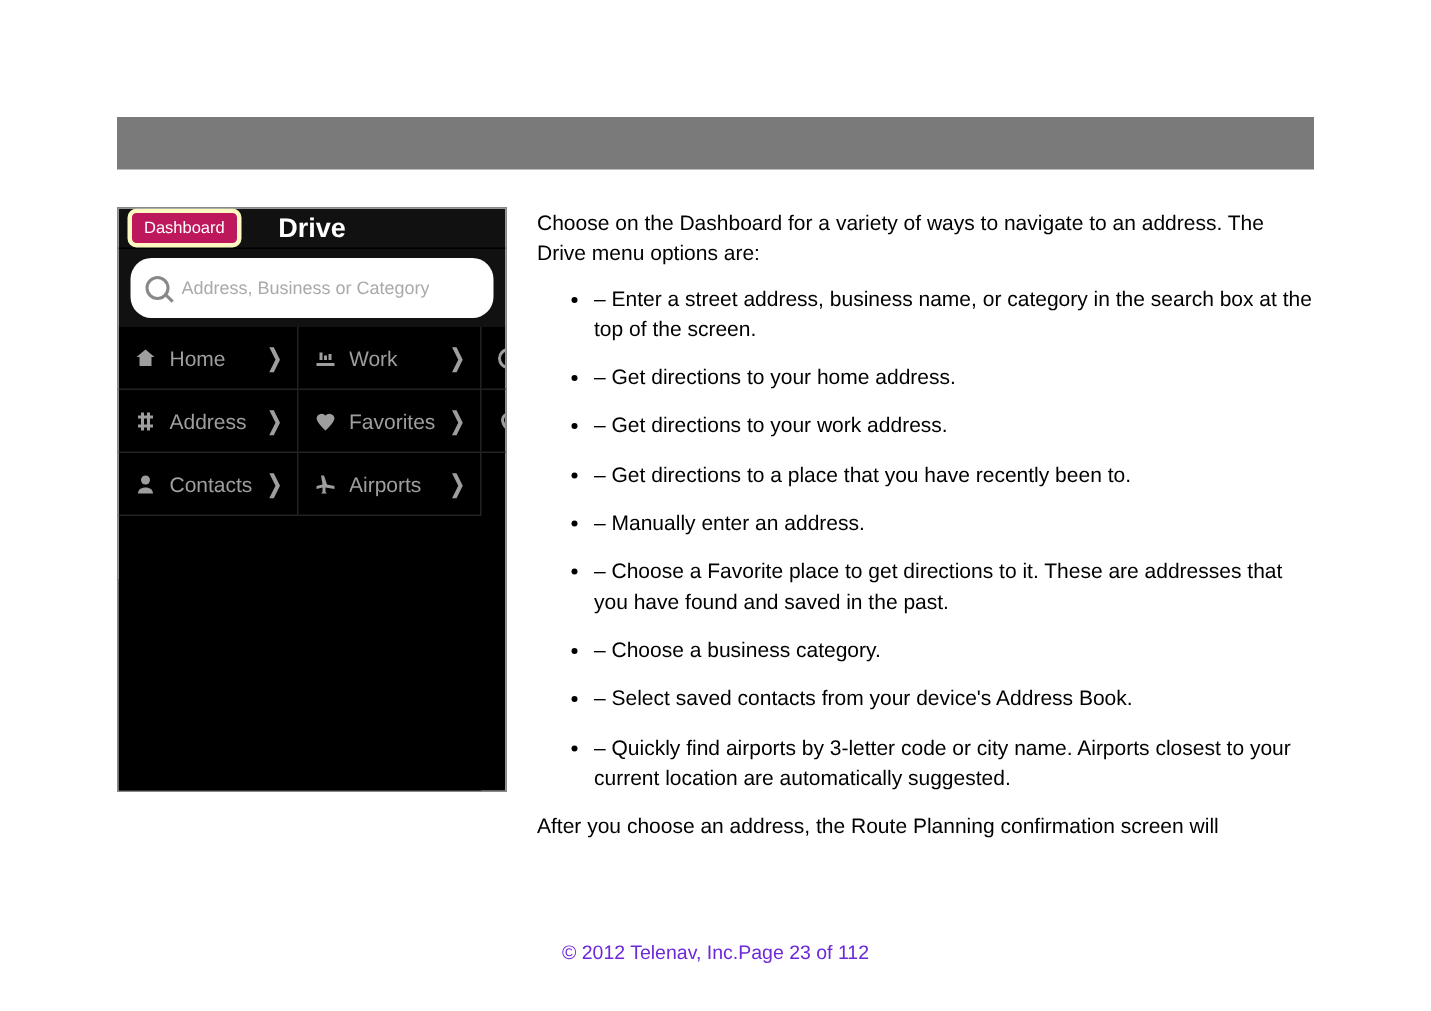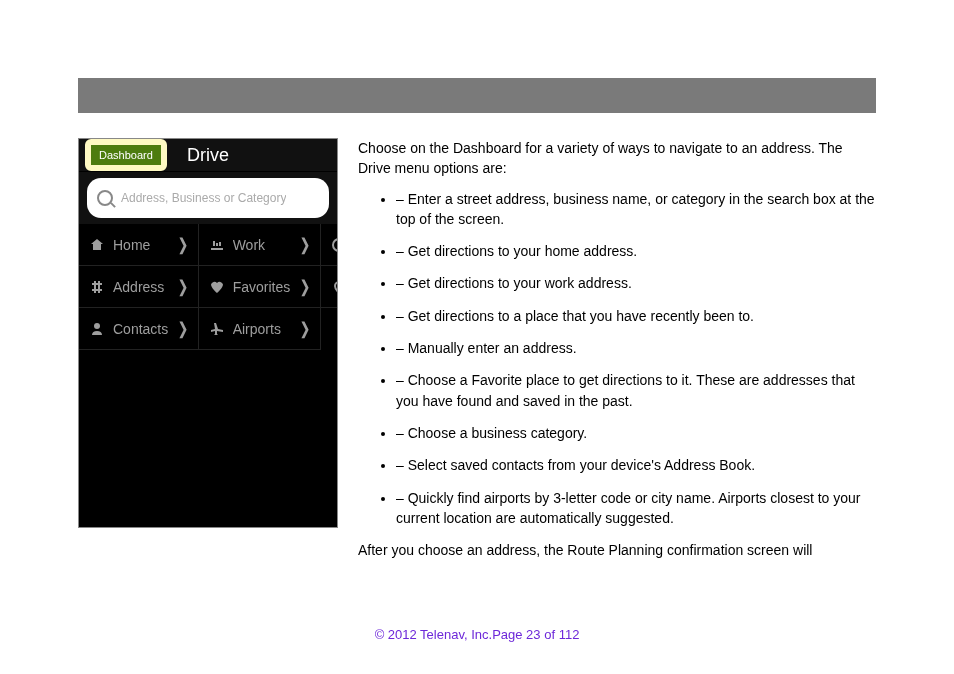--- a/index.html
+++ b/index.html
@@ -2,22 +2,22 @@
 <html><head>
 <meta charset="utf-8">
 <style>
   html,body{margin:0;padding:0;font-family:Arial,Helvetica,sans-serif;background:#fff;color:#000}
   .page{width:954px;height:674px;position:relative;box-sizing:border-box}
   .topbar{position:absolute;left:78px;right:78px;top:78px;height:35px;background:#7a7a7a}
   .content{position:absolute;left:78px;right:78px;top:138px;bottom:60px;display:flex;gap:20px}
   
   .phone{width:260px;height:390px;background:#fff;border:1px solid #888;box-sizing:border-box;overflow:hidden;display:flex;flex-direction:column}
   .phone-header{background:#111;height:44px;display:flex;align-items:center;position:relative;border-bottom:1px solid #000}
-  .dash-btn{margin-left:6px;padding:4px 8px;font-size:11px;color:#fff;background:#4d7c0f;border:6px solid #fef9c3;border-radius:6px}
-  .drive-title{position:absolute;left:0;right:0;text-align:center;color:#fff;font-size:18px;font-weight:normal;pointer-events:none}
+  .dash-btn{margin-left:6px;padding:4px 8px;font-size:11px;color:#fff;background:#be185d;border:3px solid #fef9c3;border-radius:6px}
+  .drive-title{position:absolute;left:0;right:0;text-align:center;color:#fff;font-size:18px;font-weight:bold;pointer-events:none}
   .search-row{background:#111;padding:6px 8px}
   .search-pill{background:#fff;border-radius:14px;height:40px;display:flex;align-items:center;padding:0 10px;gap:8px}
   .mag{width:12px;height:12px;border:2px solid #888;border-radius:50%;position:relative}
   .mag:after{content:"";position:absolute;width:6px;height:2px;background:#888;right:-5px;bottom:-2px;transform:rotate(45deg)}
   .search-ph{color:#aaa;font-size:12px;white-space:nowrap;overflow:hidden;text-overflow:ellipsis}
   .yellow{height:5px;background:#f2be1a}
   .grid{flex:1;background:#000;display:grid;grid-template-columns:1fr 1fr 1fr;grid-auto-rows:42px;color:#9e9e9e}
   .cell{display:flex;align-items:center;border-bottom:1px solid #222;border-right:1px solid #222;padding:0 8px 0 10px;font-size:14px;gap:8px}
   .cell .lbl{flex:1;white-space:nowrap;overflow:hidden}
   .cell .chev{font-size:16px;color:#9e9e9e;font-weight:bold}

